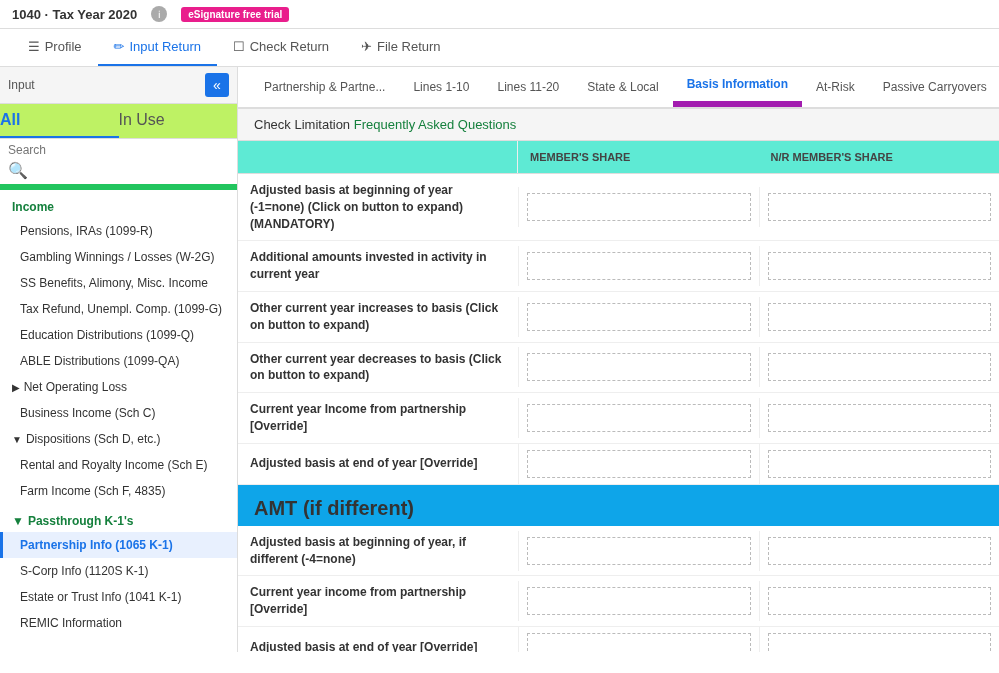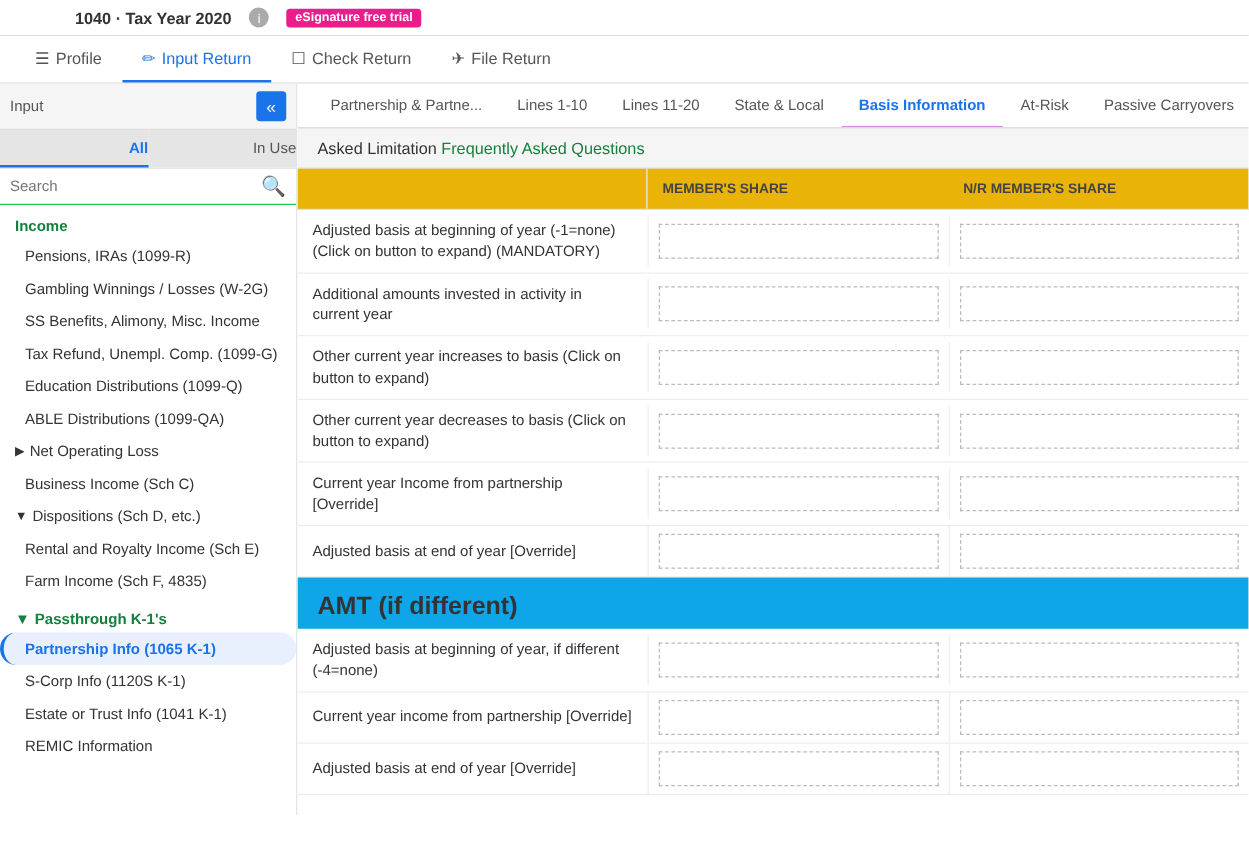--- a/index.html
+++ b/index.html
@@ -7,21 +7,21 @@
 
     
     .top-bar {
       display: flex;
       align-items: center;
       padding: 6px 12px;
       border-bottom: 1px solid #ddd;
       background: #fff;
       gap: 10px;
     }
-    .top-bar-title { font-size: 13px; font-weight: bold; color: #333; margin-left: 48px; }
+    .top-bar-title { font-size: 13px; font-weight: bold; color: #333; }
     .info-icon {
       display: inline-flex; align-items: center; justify-content: center;
       width: 16px; height: 16px; border-radius: 50%; background: #aaa;
       color: #fff; font-size: 10px; cursor: pointer; margin-left: 4px;
     }
     .esig-badge {
       background: #e91e8c; color: #fff; font-size: 10px; padding: 2px 7px;
       border-radius: 3px; font-weight: bold; margin-left: 4px;
     }
 
@@ -55,28 +55,28 @@
     .views-label { font-size: 12px; color: #555; }
     .views-toggle-btn {
       margin-left: auto; width: 24px; height: 24px; background: #1a73e8;
       border: none; border-radius: 3px; color: #fff; cursor: pointer;
       display: flex; align-items: center; justify-content: center; font-size: 14px;
     }
     .tab-row {
       display: flex; border-bottom: 1px solid #ddd;
     }
     .tab-btn {
-      flex: 1; padding: 7px 0; text-align: right; cursor: pointer;
-      font-size: 12px; color: #555; border: none; background: #e5e5e5;
+      flex: 1; padding: 7px 0; text-align: left; cursor: pointer;
+      font-size: 16px; color: #555; border: none; background: #bef264;
       border-bottom: 2px solid transparent;
     }
     .tab-btn.active { color: #1a73e8; border-bottom: 2px solid #1a73e8; font-weight: bold; }
     .search-row {
-      display: flex; border-bottom: 1px solid #22c55e;
-      padding: 4px 8px; gap: 4px;
+      display: flex; border-bottom: 6px solid #22c55e;
+      padding: 4px 8px; gap: 4px; flex-direction: column;
     }
     .search-input {
       flex: 1; border: none; outline: none; font-size: 12px; color: #333;
     }
     .search-icon { color: #888; font-size: 16px; cursor: pointer; }
     .sidebar-content { overflow-y: auto; flex: 1; }
     .sidebar-section-title {
       font-size: 12px; font-weight: bold; color: #15803d; padding: 10px 12px 4px;
     }
     .sidebar-item {
@@ -95,43 +95,43 @@
 
     
     .secondary-nav {
       display: flex; align-items: center; border-bottom: 2px solid #ddd;
       background: #fff; padding: 0 12px; overflow-x: auto;
     }
     .sec-tab {
       padding: 10px 14px; cursor: pointer; color: #555; font-size: 12px;
       border-bottom: 2px solid transparent; white-space: nowrap; margin-bottom: -2px;
     }
-    .sec-tab.active { color: #1a73e8; border-bottom: 2px solid #a21caf; font-weight: bold; }
+    .sec-tab.active { color: #1a73e8; border-bottom: 8px solid #a21caf; font-weight: bold; }
 
     
     .basis-banner {
       background: #f5f5f5; padding: 8px 16px; border-bottom: 1px solid #ddd;
       font-size: 13px; color: #333;
     }
     .basis-banner a { color: #15803d; text-decoration: none; }
 
     
     .table-area { padding: 0; }
     .table-header-row {
       display: grid; grid-template-columns: 280px 1fr 1fr;
-      border-bottom: 1px solid #ddd; background: #eab308;
+      border-bottom: 1px solid #ddd; background: #5eead4;
     }
     .th { padding: 10px 12px; font-size: 11px; font-weight: bold; color: #444; text-align: left; }
     .th:first-child { border-right: 1px solid #eee; }
 
     .table-row {
       display: grid; grid-template-columns: 280px 1fr 1fr;
       border-bottom: 1px solid #eee; align-items: center;
     }
-    .row-label { padding: 8px 12px; font-size: 12px; color: #333; line-height: 1.4; }
+    .row-label { padding: 8px 12px; font-size: 12px; color: #333; line-height: 1.4; font-weight: bold; }
     .row-cell {
       padding: 6px 8px; border-left: 1px solid #eee;
     }
     .input-field {
       width: 100%; border: 1px dashed #bbb; outline: none; padding: 4px 6px;
       font-size: 12px; color: #333; background: #fff; height: 28px;
     }
 
     
     .amt-header {
@@ -204,41 +204,41 @@
         <span class="arrow">▼</span>
         <span>Dispositions (Sch D, etc.)</span>
       </div>
       <div class="sidebar-item">Rental and Royalty Income (Sch E)</div>
       <div class="sidebar-item">Farm Income (Sch F, 4835)</div>
 
       <div class="sidebar-section-title" style="display:flex;align-items:center;gap:4px;">
         <span>▼</span>
         <span>Passthrough K-1's</span>
       </div>
-      <div class="sidebar-item active" style="padding-left:17px;border-radius:13px;">Partnership Info (1065 K-1)</div>
+      <div class="sidebar-item active" style="padding-left:17px;">Partnership Info (1065 K-1)</div>
       <div class="sidebar-item">S-Corp Info (1120S K-1)</div>
       <div class="sidebar-item">Estate or Trust Info (1041 K-1)</div>
       <div class="sidebar-item">REMIC Information</div>
     </div>
   </div>
 
   <div class="right-content">
 
     <div class="secondary-nav">
       <div class="sec-tab">Partnership &amp; Partne...</div>
       <div class="sec-tab">Lines 1-10</div>
       <div class="sec-tab">Lines 11-20</div>
       <div class="sec-tab">State &amp; Local</div>
       <div class="sec-tab active">Basis Information</div>
       <div class="sec-tab">At-Risk</div>
       <div class="sec-tab">Passive Carryovers</div>
     </div>
 
     <div class="basis-banner">
-      <span>Asked Limitation</span>
+      <span>Check Limitation</span>
       <a href="#">Frequently Asked Questions</a>
     </div>
 
     <div class="table-area">
 
       <div class="table-header-row">
         <div class="th"></div>
         <div class="th">MEMBER'S SHARE</div>
         <div class="th">N/R MEMBER'S SHARE</div>
       </div>

